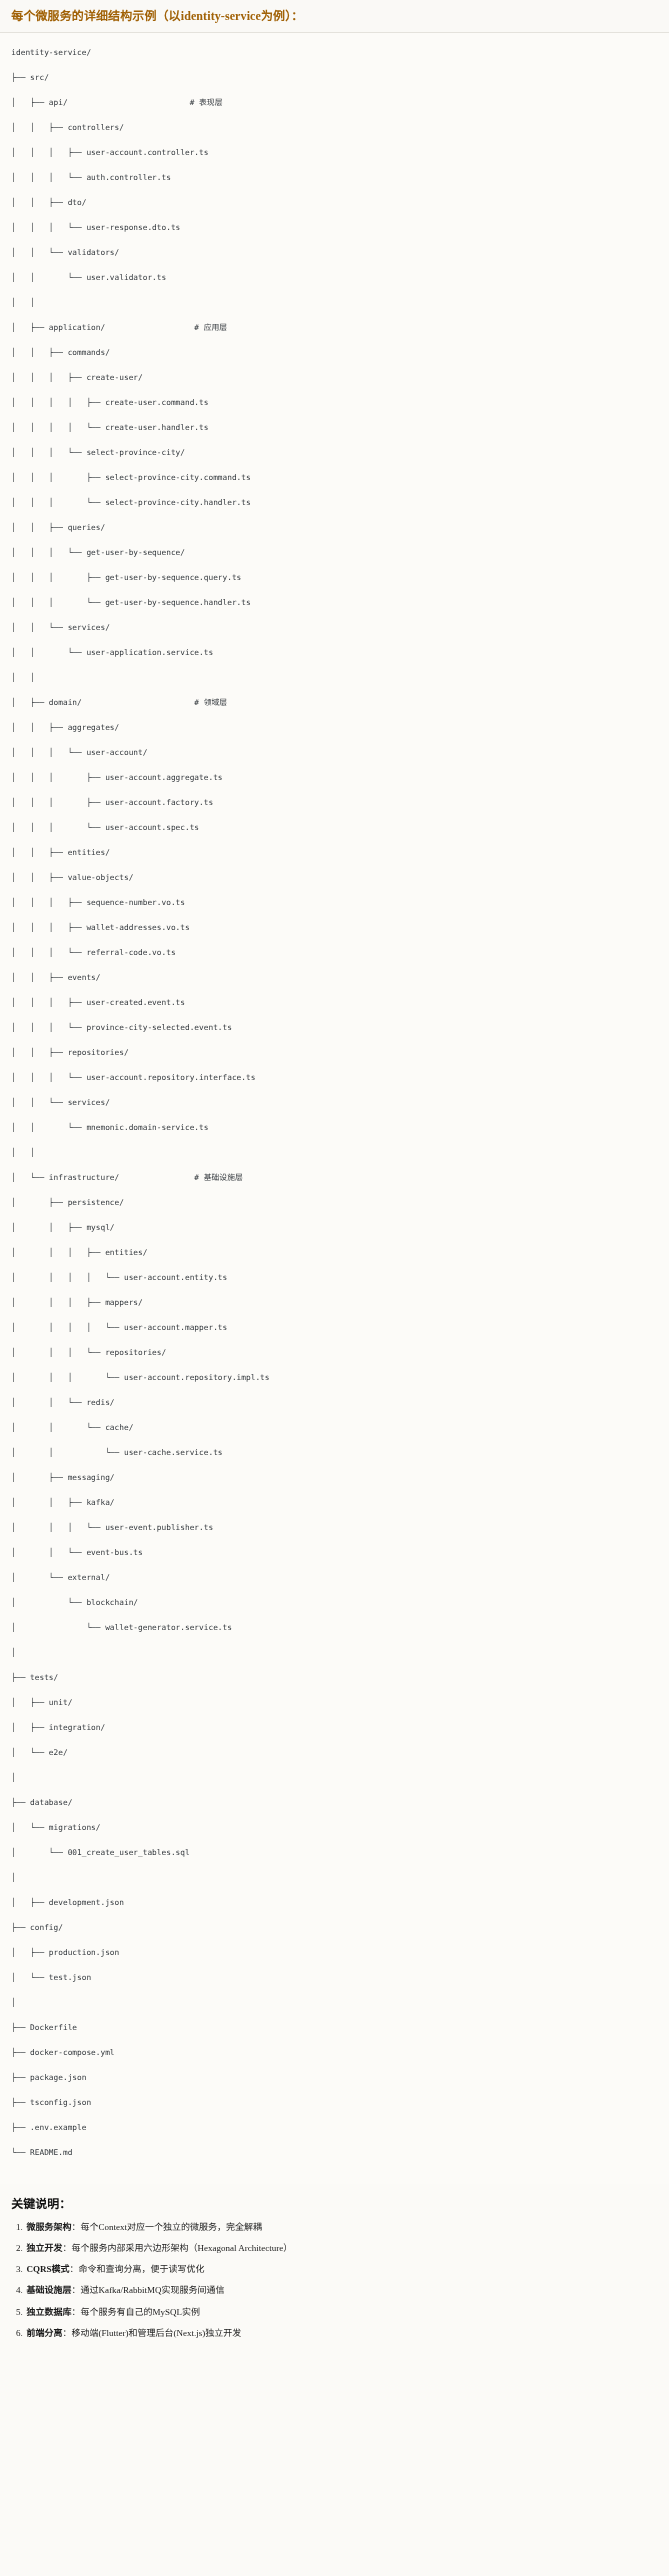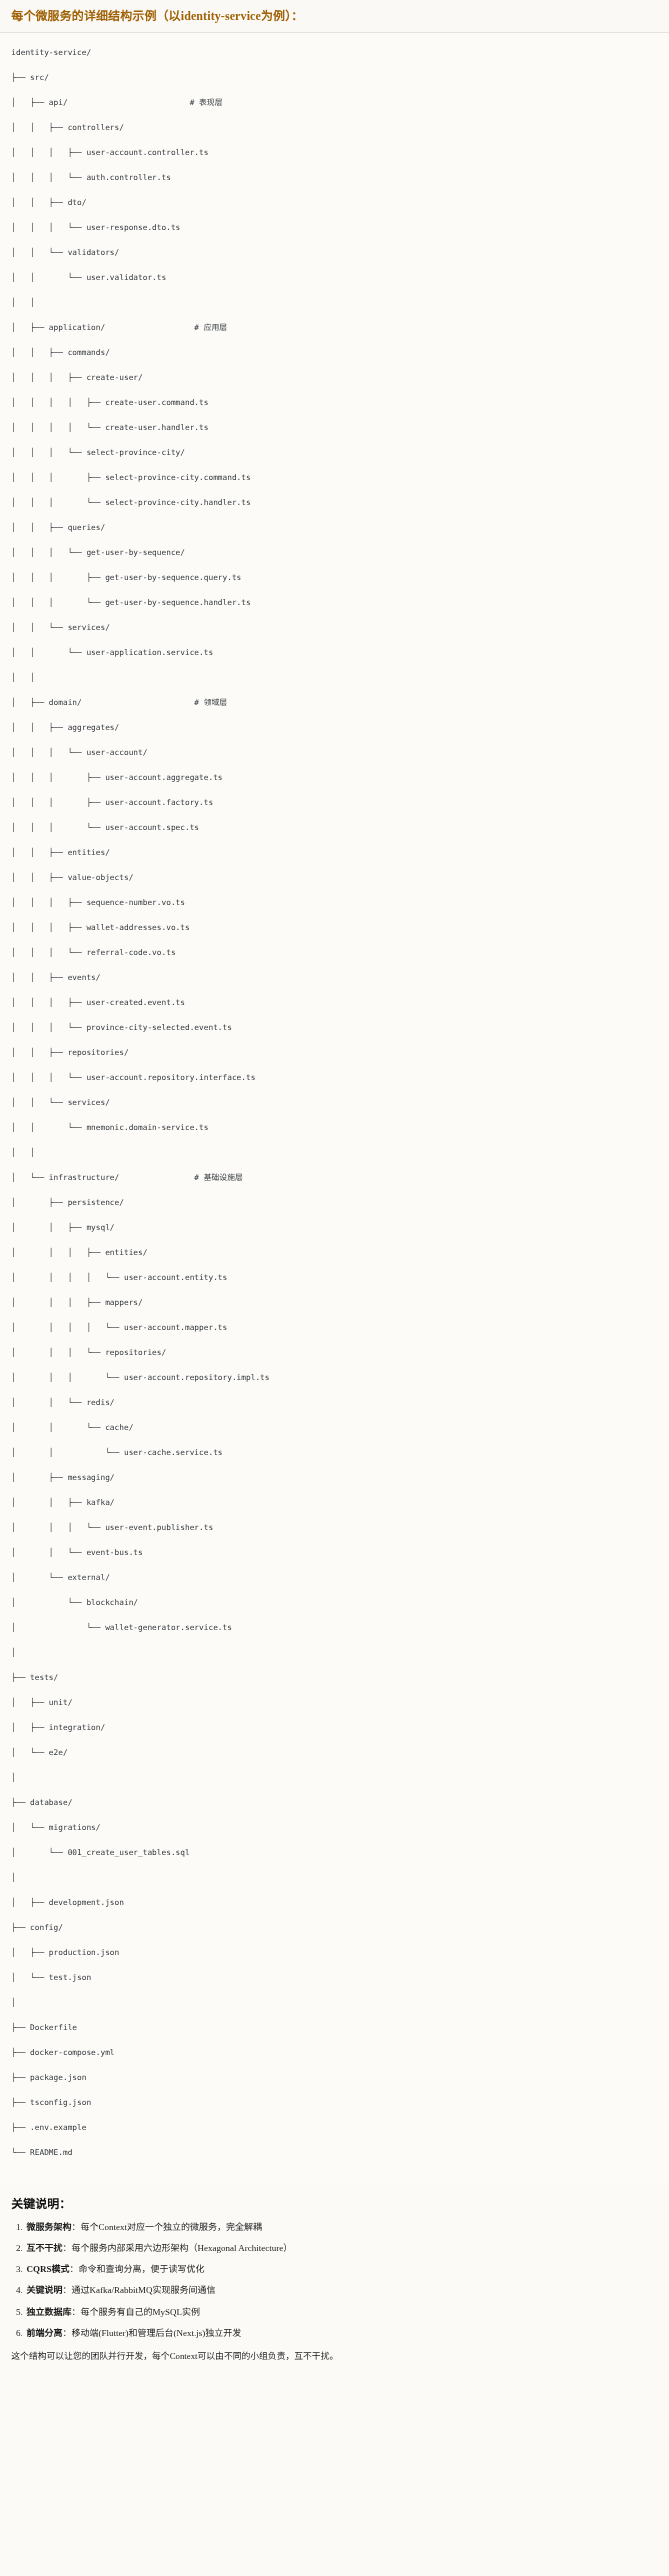--- a/index.html
+++ b/index.html
@@ -209,23 +209,22 @@
 <span class="line">└── README.md</span>
 </code></pre>
   </div>
 
   <div class="notes-divider"></div>
 
   <div class="notes-block">
     <div class="notes-heading">关键说明：</div>
     <ol class="notes-list" id="notes-list">
         <li><span class="note-term">微服务架构</span><span class="note-sep">：</span><span class="note-text">每个Context对应一个独立的微服务，完全解耦</span></li>
-        <li><span class="note-term">互不干扰</span><span class="note-sep">：</span><span class="note-text">每个服务内部采用六边形架构（Hexagonal Architecture）</span></li>
+        <li><span class="note-term">独立开发</span><span class="note-sep">：</span><span class="note-text">每个服务内部采用六边形架构（Hexagonal Architecture）</span></li>
         <li><span class="note-term">CQRS模式</span><span class="note-sep">：</span><span class="note-text">命令和查询分离，便于读写优化</span></li>
-        <li><span class="note-term">关键说明</span><span class="note-sep">：</span><span class="note-text">通过Kafka/RabbitMQ实现服务间通信</span></li>
+        <li><span class="note-term">基础设施层</span><span class="note-sep">：</span><span class="note-text">通过Kafka/RabbitMQ实现服务间通信</span></li>
         <li><span class="note-term">独立数据库</span><span class="note-sep">：</span><span class="note-text">每个服务有自己的MySQL实例</span></li>
         <li><span class="note-term">前端分离</span><span class="note-sep">：</span><span class="note-text">移动端(Flutter)和管理后台(Next.js)独立开发</span></li>
       </ol>
-    <p class="closing">这个结构可以让您的团队并行开发，每个Context可以由不同的小组负责，互不干扰。</p>
   </div>
 
 </div>
 
 
 </body></html>

